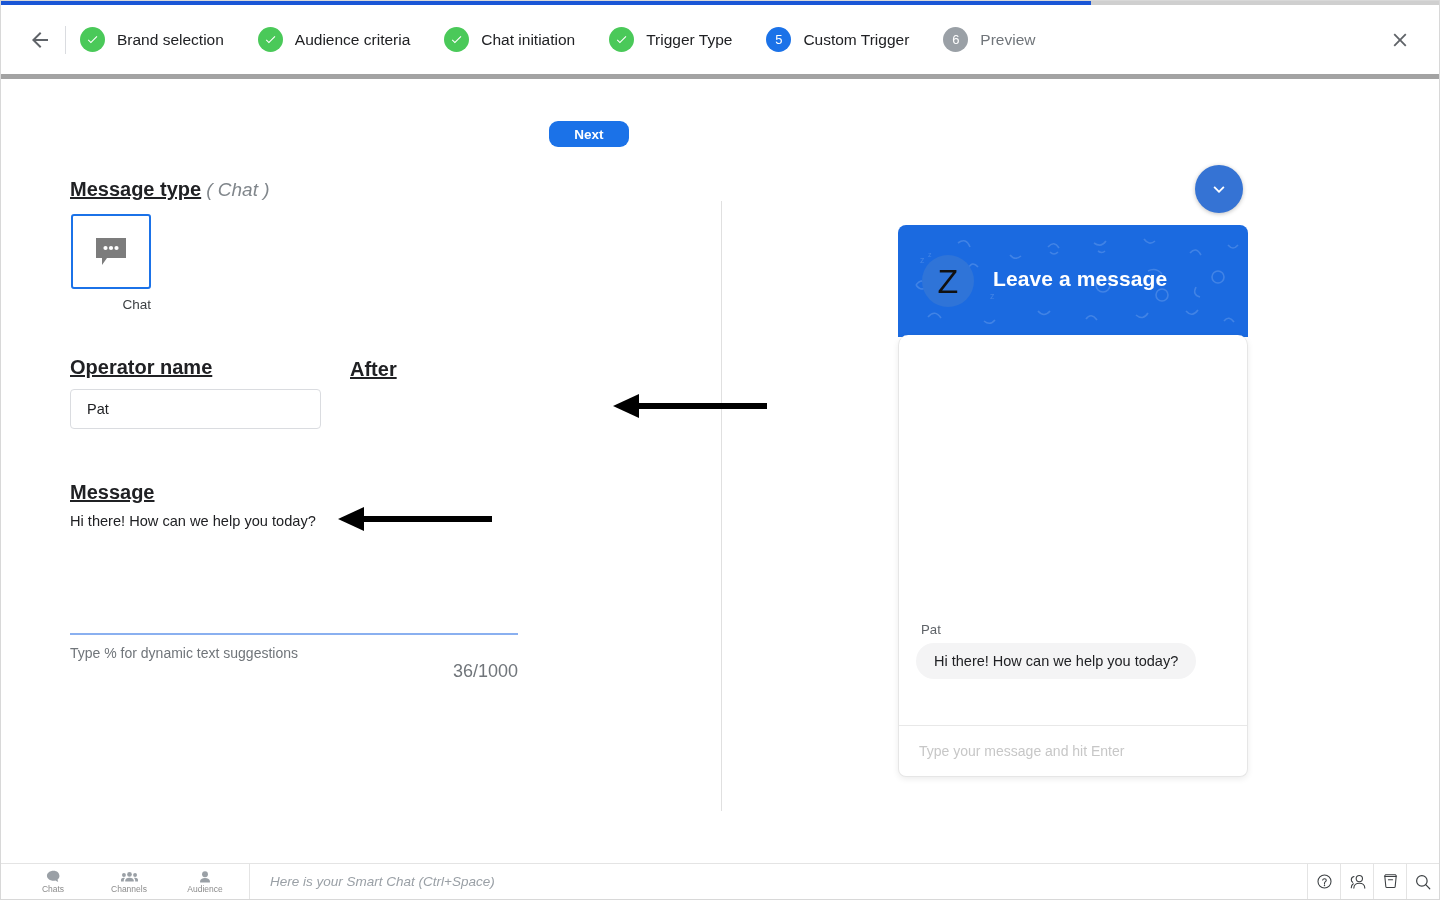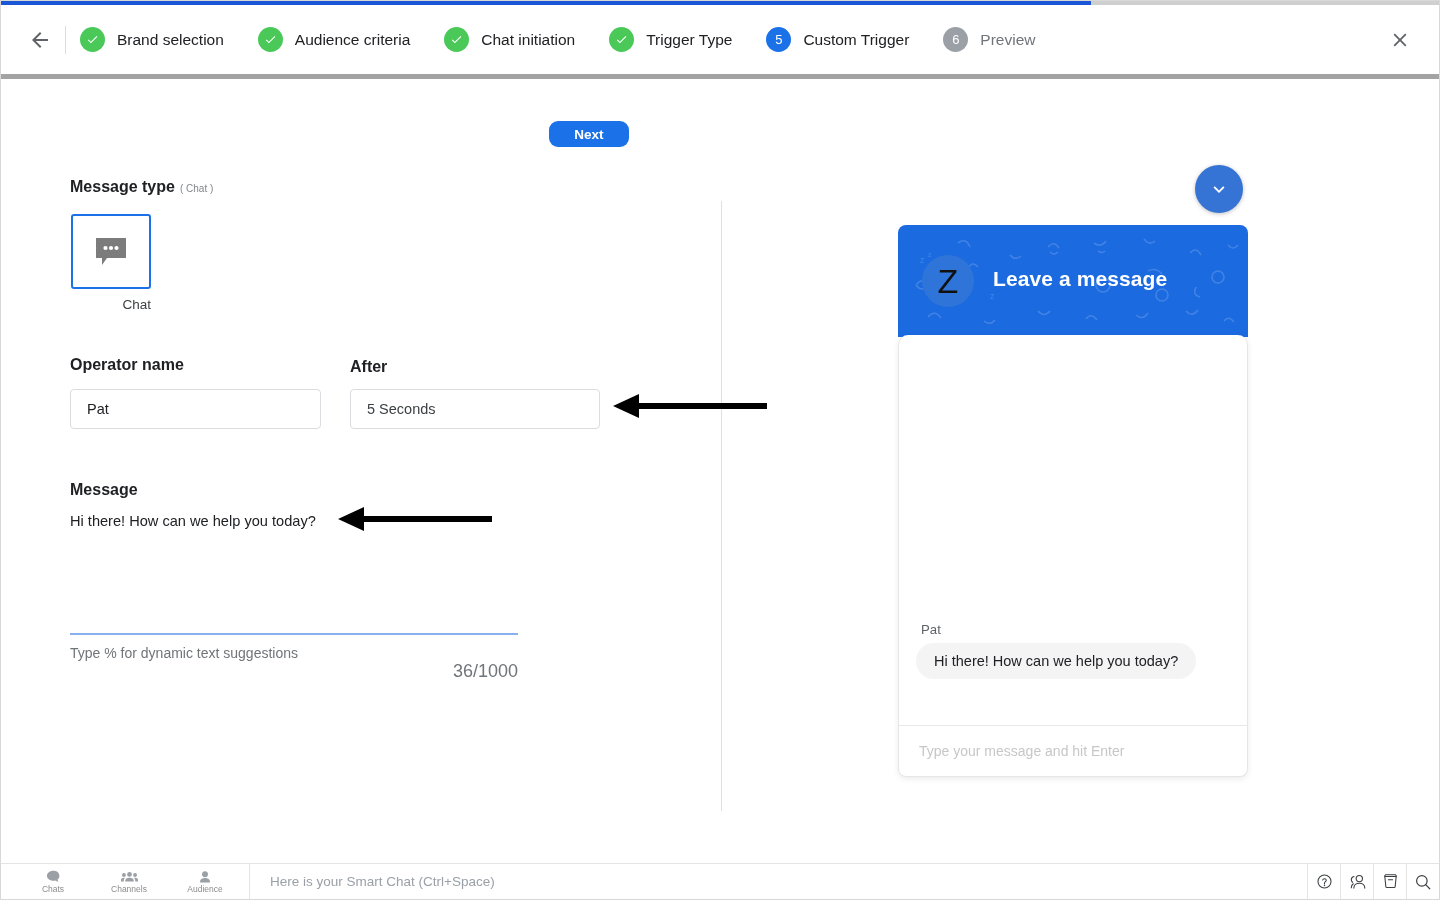--- a/index.html
+++ b/index.html
@@ -80,27 +80,27 @@
     width: 80px; height: 26px;
     background: #1b72e8; color: #fff;
     border: none; border-radius: 9px;
     font-family: "Liberation Sans", sans-serif;
     font-size: 13.5px; font-weight: 700;
     cursor: pointer;
     display: flex; align-items: center; justify-content: center;
   }
 
   .field-label {
-    font-size: 16px; color: #202124; font-weight: 600;
+    font-size: 20px; color: #202124; font-weight: 600; text-decoration: underline;
   }
   .msgtype-row {
     position: absolute; left: 69px; top: 177px;
     display: flex; align-items: baseline; gap: 5px;
   }
-  .msgtype-paren { font-size: 10px; color: #80868b; font-weight: 400; }
+  .msgtype-paren { font-size: 19px; color: #80868b; font-weight: 400; font-style: italic; }
 
   .chat-tile {
     position: absolute; left: 70px; top: 213px;
     width: 80px; height: 75px;
     border: 2px solid #1b72e8; border-radius: 3px;
     display: flex; align-items: center; justify-content: center;
     background: #fff; cursor: pointer;
   }
   .chat-tile-label {
     position: absolute; left: 70px; top: 296px;
@@ -243,21 +243,21 @@
     display: flex; flex-direction: column;
     align-items: center; justify-content: center;
     cursor: pointer; color: #9aa0a6;
     gap: 1px;
   }
   .bb-item-label { font-size: 8.5px; color: #8c8c8c; line-height: 1; }
   .bb-sep { width: 1px; background: #e4e4e4; margin: 0 6px; }
   .bb-search {
     flex: 1; display: flex; align-items: center; padding-left: 14px;
   }
-  .bb-search-text { font-size: 13.5px; color: #9aa0a6; }
+  .bb-search-text { font-size: 13.5px; color: #9aa0a6; font-style: italic; }
   .bb-right { display: flex; align-items: stretch; }
   .bb-icon {
     width: 33px; display: flex; align-items: center; justify-content: center;
     border-left: 1px solid #e4e4e4;
     cursor: pointer; color: #3c4043;
   }
 </style>
 </head>
 <body>
 
@@ -346,21 +346,20 @@
       <circle cx="17" cy="12" r="2.1" fill="#fff"></circle>
       <circle cx="22.5" cy="12" r="2.1" fill="#fff"></circle>
     </svg>
   </div>
   <div class="chat-tile-label">Chat</div>
 
   <div class="field-label lbl-operator">Operator name</div>
   <input class="text-input operator" value="Pat" style="">
 
   <div class="field-label lbl-after">After</div>
-  <input class="text-input after" value="5 Seconds" style="">
 
   <div class="field-label lbl-message">Message</div>
   <div class="message-text">Hi there! How can we help you today?</div>
   <div class="msg-underline"></div>
   <div class="msg-hint">Type % for dynamic text suggestions</div>
   <div class="msg-count">36/1000</div>
 
   <div class="v-divider"></div>
 
   <div class="arrow arrow-after">

